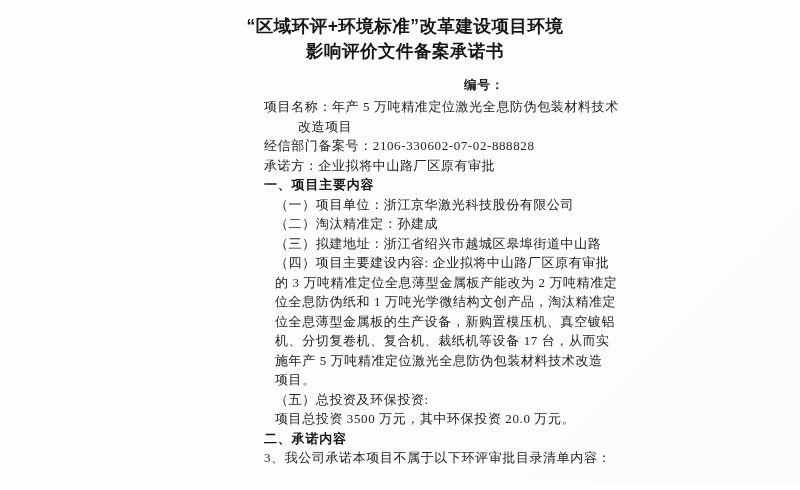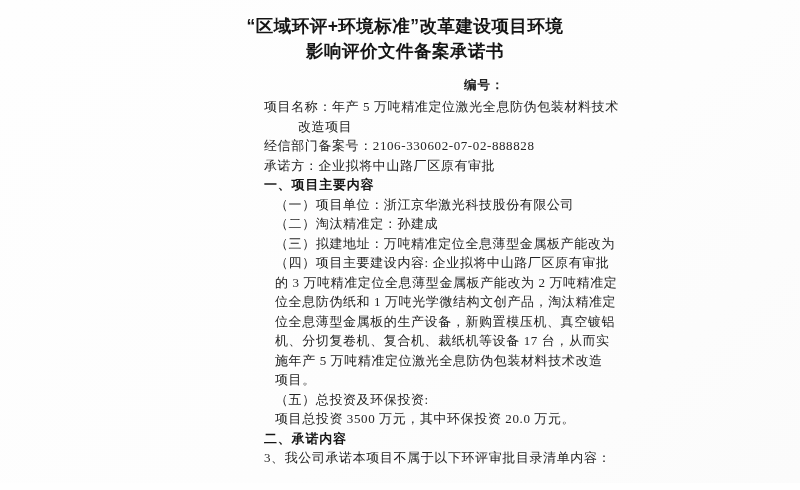--- a/index.html
+++ b/index.html
@@ -79,21 +79,21 @@
   <div class="serial">编号：</div>
 
   <div class="body-block">
     <div class="ln">项目名称：年产 5 万吨精准定位激光全息防伪包装材料技术</div>
     <div class="ln ind34">改造项目</div>
     <div class="ln">经信部门备案号：2106-330602-07-02-888828</div>
     <div class="ln">承诺方：企业拟将中山路厂区原有审批</div>
     <div class="ln bold">一、项目主要内容</div>
     <div class="ln ind12">（一）项目单位：浙江京华激光科技股份有限公司</div>
     <div class="ln ind12">（二）淘汰精准定：孙建成</div>
-    <div class="ln ind12">（三）拟建地址：万吨精准定位全息薄型金属板产能改为</div>
+    <div class="ln ind12">（三）拟建地址：浙江省绍兴市越城区皋埠街道中山路</div>
     <div class="ln ind12">（四）项目主要建设内容: 企业拟将中山路厂区原有审批</div>
     <div class="ln ind12">的 3 万吨精准定位全息薄型金属板产能改为 2 万吨精准定</div>
     <div class="ln ind12">位全息防伪纸和 1 万吨光学微结构文创产品，淘汰精准定</div>
     <div class="ln ind12">位全息薄型金属板的生产设备，新购置模压机、真空镀铝</div>
     <div class="ln ind12">机、分切复卷机、复合机、裁纸机等设备 17 台，从而实</div>
     <div class="ln ind12">施年产 5 万吨精准定位激光全息防伪包装材料技术改造</div>
     <div class="ln ind12">项目。</div>
     <div class="ln ind12">（五）总投资及环保投资:</div>
     <div class="ln ind12">项目总投资 3500 万元，其中环保投资 20.0 万元。</div>
     <div class="ln bold">二、承诺内容</div>

